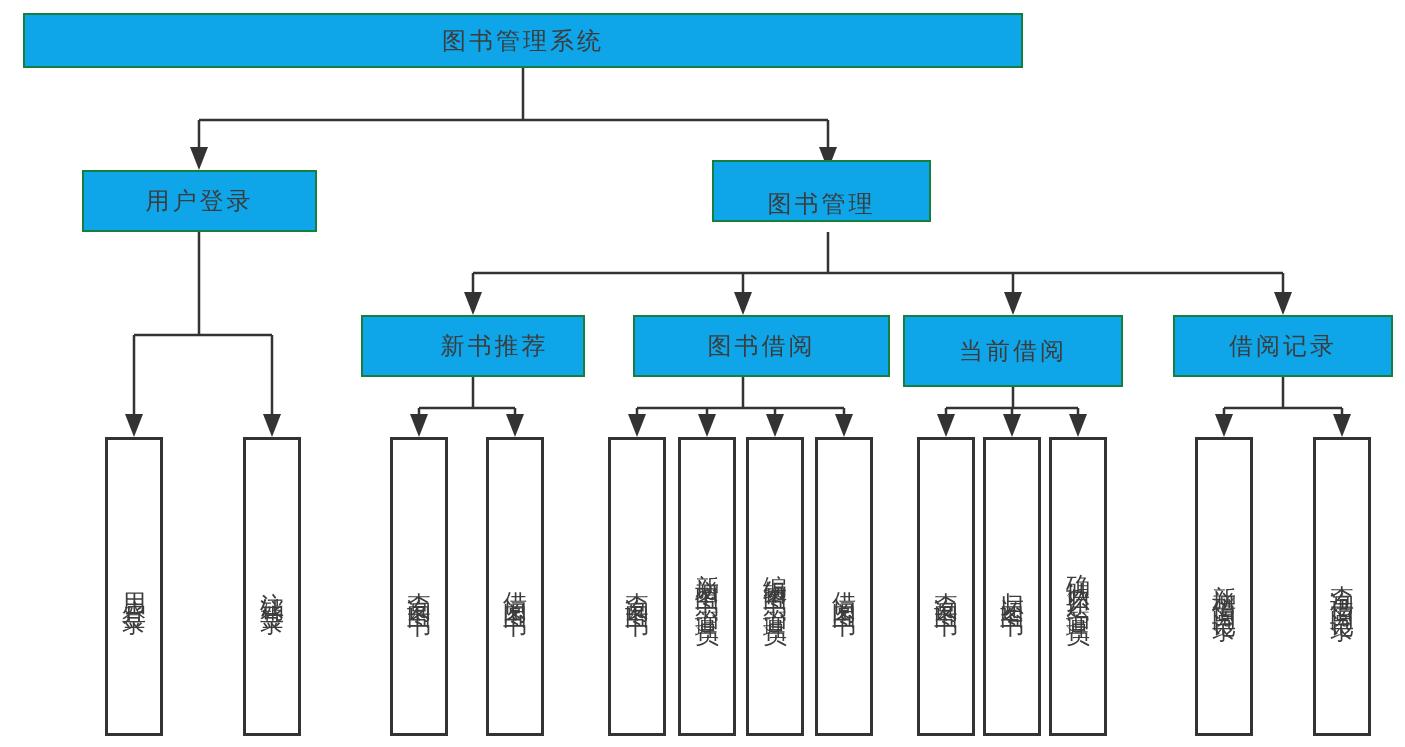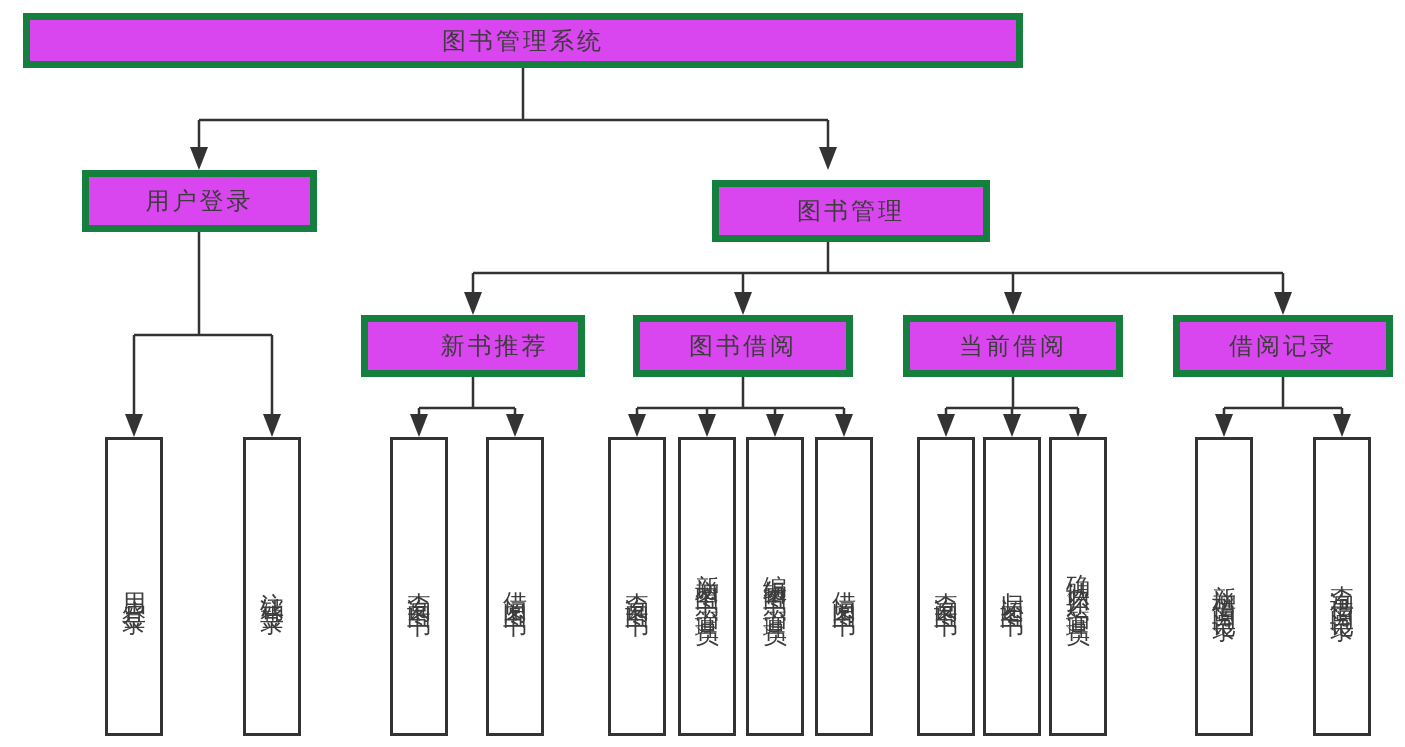--- a/index.html
+++ b/index.html
@@ -9,22 +9,22 @@
     height: 747px;
     background: #ffffff;
     font-family: "Liberation Sans", "DejaVu Sans", sans-serif;
     overflow: hidden;
   }
   #wires { position: absolute; left: 0; top: 0; }
 
   .hbox {
     position: absolute;
     box-sizing: border-box;
-    background: #d946ef;
-    border: 7px solid #15803d;
+    background: #0ea5e9;
+    border: 2px solid #15803d;
     display: flex;
     align-items: center;
     justify-content: center;
   }
   .hbox .label {
     font-size: 24px;
     letter-spacing: 3px;
     color: #3c3c3c;
     white-space: nowrap;
   }
@@ -107,31 +107,31 @@
     </g>
   </svg>
 
   <div class="hbox" style="left:23px; top:13px; width:1000px; height:55px;">
     <span class="label">图书管理系统</span>
   </div>
 
   <div class="hbox" style="left:82px; top:170px; width:235px; height:62px;">
     <span class="label">用户登录</span>
   </div>
-  <div class="hbox" style="left:712px; top:180px; width:278px; height:62px;">
+  <div class="hbox" style="left:712px; top:160px; width:219px; height:62px;align-items:flex-end;">
     <span class="label">图书管理</span>
   </div>
 
   <div class="hbox" style="left:361px; top:315px; width:224px; height:62px;padding-left:43px;">
     <span class="label">新书推荐</span>
   </div>
-  <div class="hbox" style="left:633px; top:315px; width:220px; height:62px;">
+  <div class="hbox" style="left:633px; top:315px; width:257px; height:62px;">
     <span class="label">图书借阅</span>
   </div>
-  <div class="hbox" style="left:903px; top:315px; width:220px; height:62px;">
+  <div class="hbox" style="left:903px; top:315px; width:220px; height:72px;">
     <span class="label">当前借阅</span>
   </div>
   <div class="hbox" style="left:1173px; top:315px; width:220px; height:62px;text-align:right;">
     <span class="label">借阅记录</span>
   </div>
 
   <div class="vbox" style="left:105px;">
     <span class="vlabel">用户登录</span>
   </div>
   <div class="vbox" style="left:243px;">

